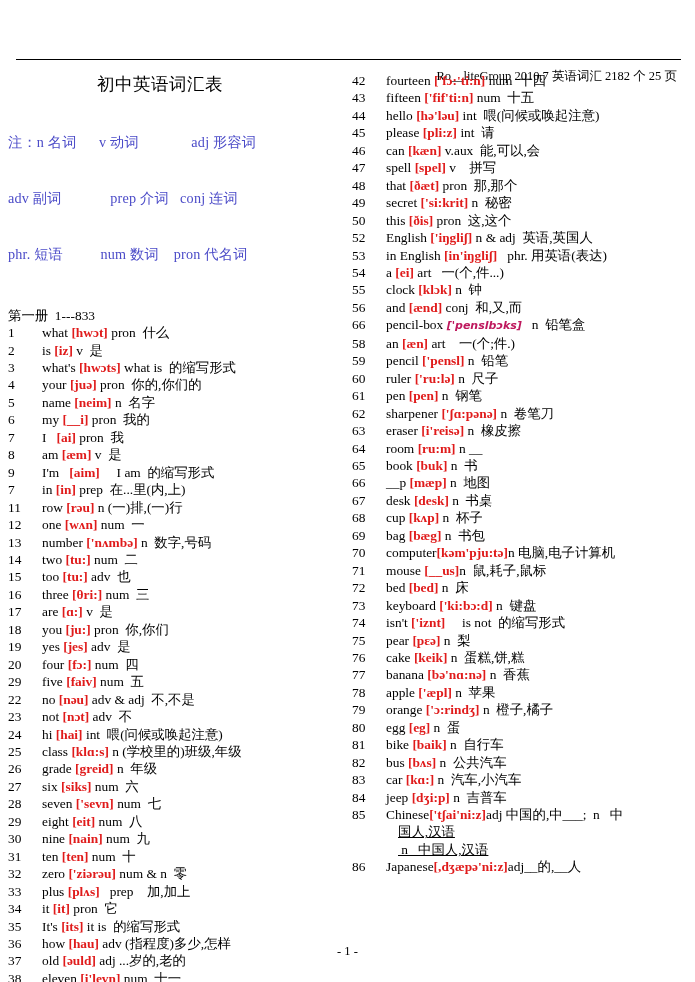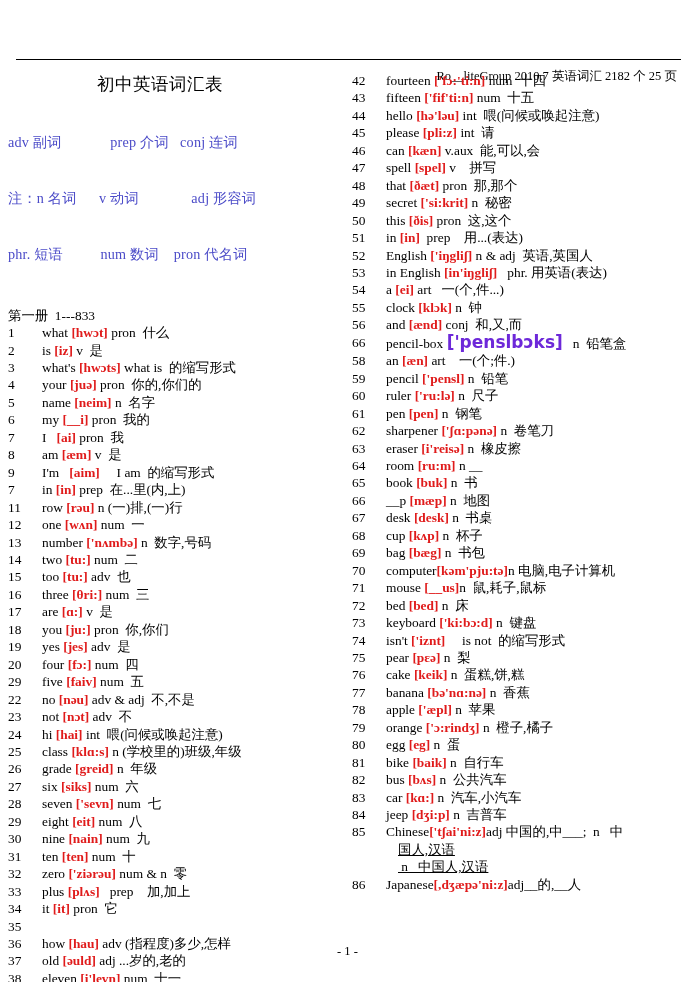--- a/index.html
+++ b/index.html
@@ -119,24 +119,25 @@
     white-space: pre;
     padding-left: 12px;
     text-decoration: underline;
   }
   .ph {
     color: #e01b1b;
     font-weight: bold;
     font-family: "Liberation Serif", serif;
   }
   .ph-sans {
-    color: #6d28d9;
+    color: #be185d;
     font-weight: bold;
     font-family: "DejaVu Sans", sans-serif;
-    font-size: 17px;
+    font-size: 11px;
+    font-style: italic;
   }
 
   
   .footer {
     position: absolute;
     left: 0;
     top: 944px;
     width: 695px;
     text-align: center;
     font-family: "Liberation Serif", serif;
@@ -152,22 +153,22 @@
   <div class="header-band">
     <div class="header-text">Ro__liteGroup 2010.7   英语词汇 2182 个  25 页</div>
     <div class="header-rule"></div>
   </div>
 
   <div class="columns">
 
     <div class="col col-left">
       <div class="doc-title">初中英语词汇表</div>
       <div class="legend">
+        <span class="legend-row">注：n 名词      v 动词              adj 形容词</span>
         <span class="legend-row">adv 副词             prep 介词   conj 连词</span>
-        <span class="legend-row">注：n 名词      v 动词              adj 形容词</span>
         <span class="legend-row">phr. 短语          num 数词    pron 代名词</span>
       </div>
       <div class="volume-line">第一册  1---833</div>
       <div class="entries">
           <div class="entry">
             <span class="num">1</span>
             <span class="body"><span>what </span><span class="ph">[hwɔt]</span><span> pron  什么</span></span>
           </div>
           <div class="entry">
             <span class="num">2</span>
@@ -296,20 +297,21 @@
           <div class="entry">
             <span class="num">33</span>
             <span class="body"><span>plus </span><span class="ph">[plʌs]</span><span>   prep    加,加上</span></span>
           </div>
           <div class="entry">
             <span class="num">34</span>
             <span class="body"><span>it </span><span class="ph">[it]</span><span> pron  它</span></span>
           </div>
           <div class="entry">
             <span class="num">35</span>
+            <span class="body"><span>It's </span><span class="ph">[its]</span><span> it is  的缩写形式</span></span>
           </div>
           <div class="entry">
             <span class="num">36</span>
             <span class="body"><span>how </span><span class="ph">[hau]</span><span> adv (指程度)多少,怎样</span></span>
           </div>
           <div class="entry">
             <span class="num">37</span>
             <span class="body"><span>old </span><span class="ph">[əuld]</span><span> adj ...岁的,老的</span></span>
           </div>
           <div class="entry">
@@ -353,24 +355,20 @@
             <span class="num">48</span>
             <span class="body"><span>that </span><span class="ph">[ðæt]</span><span> pron  那,那个</span></span>
           </div>
           <div class="entry">
             <span class="num">49</span>
             <span class="body"><span>secret </span><span class="ph">['si:krit]</span><span> n  秘密</span></span>
           </div>
           <div class="entry">
             <span class="num">50</span>
             <span class="body"><span>this </span><span class="ph">[ðis]</span><span> pron  这,这个</span></span>
-          </div>
-          <div class="entry">
-            <span class="num">51</span>
-            <span class="body"><span>in </span><span class="ph">[in]</span><span>  prep    用...(表达)</span></span>
           </div>
           <div class="entry">
             <span class="num">52</span>
             <span class="body"><span>English </span><span class="ph">['iŋgliʃ]</span><span> n &amp; adj  英语,英国人</span></span>
           </div>
           <div class="entry">
             <span class="num">53</span>
             <span class="body"><span>in English </span><span class="ph">[in'iŋgliʃ]</span><span>   phr. 用英语(表达)</span></span>
           </div>
           <div class="entry">

